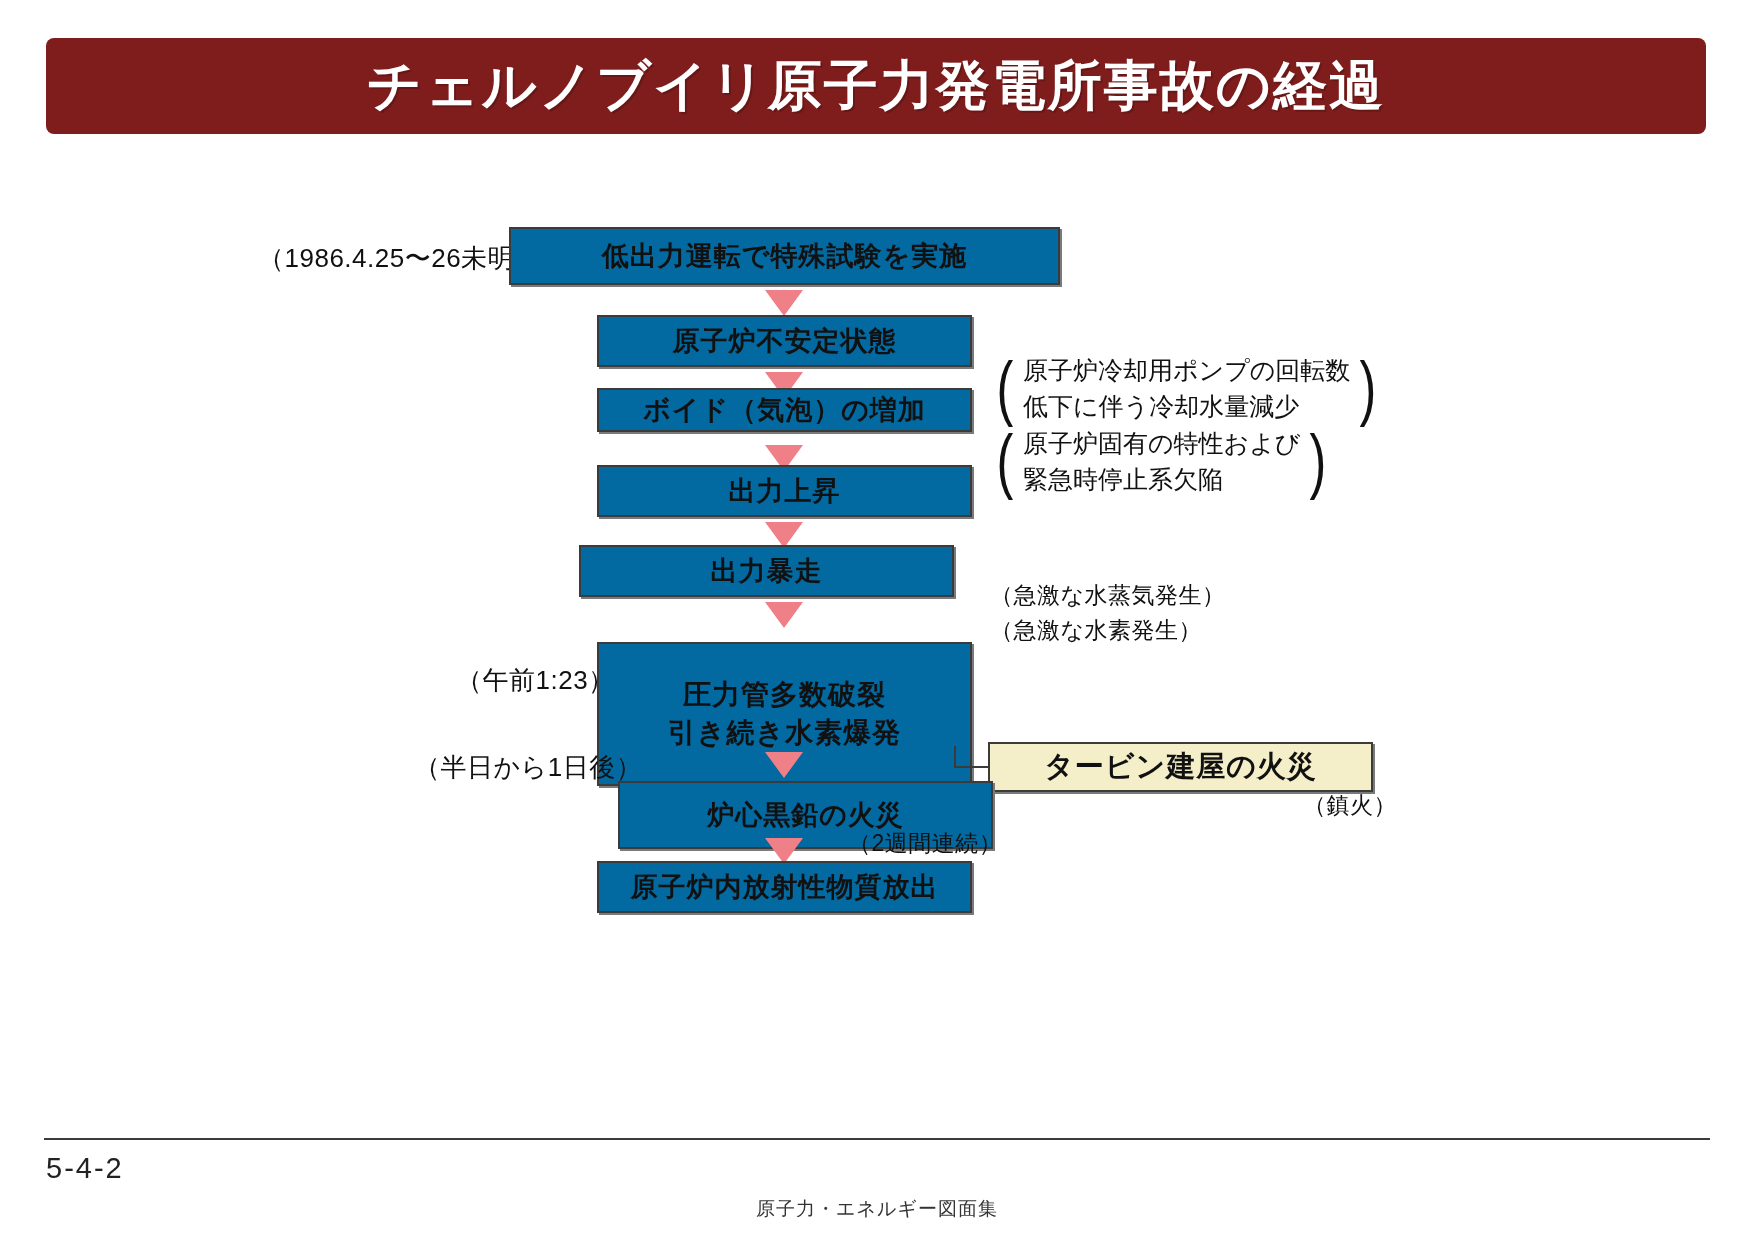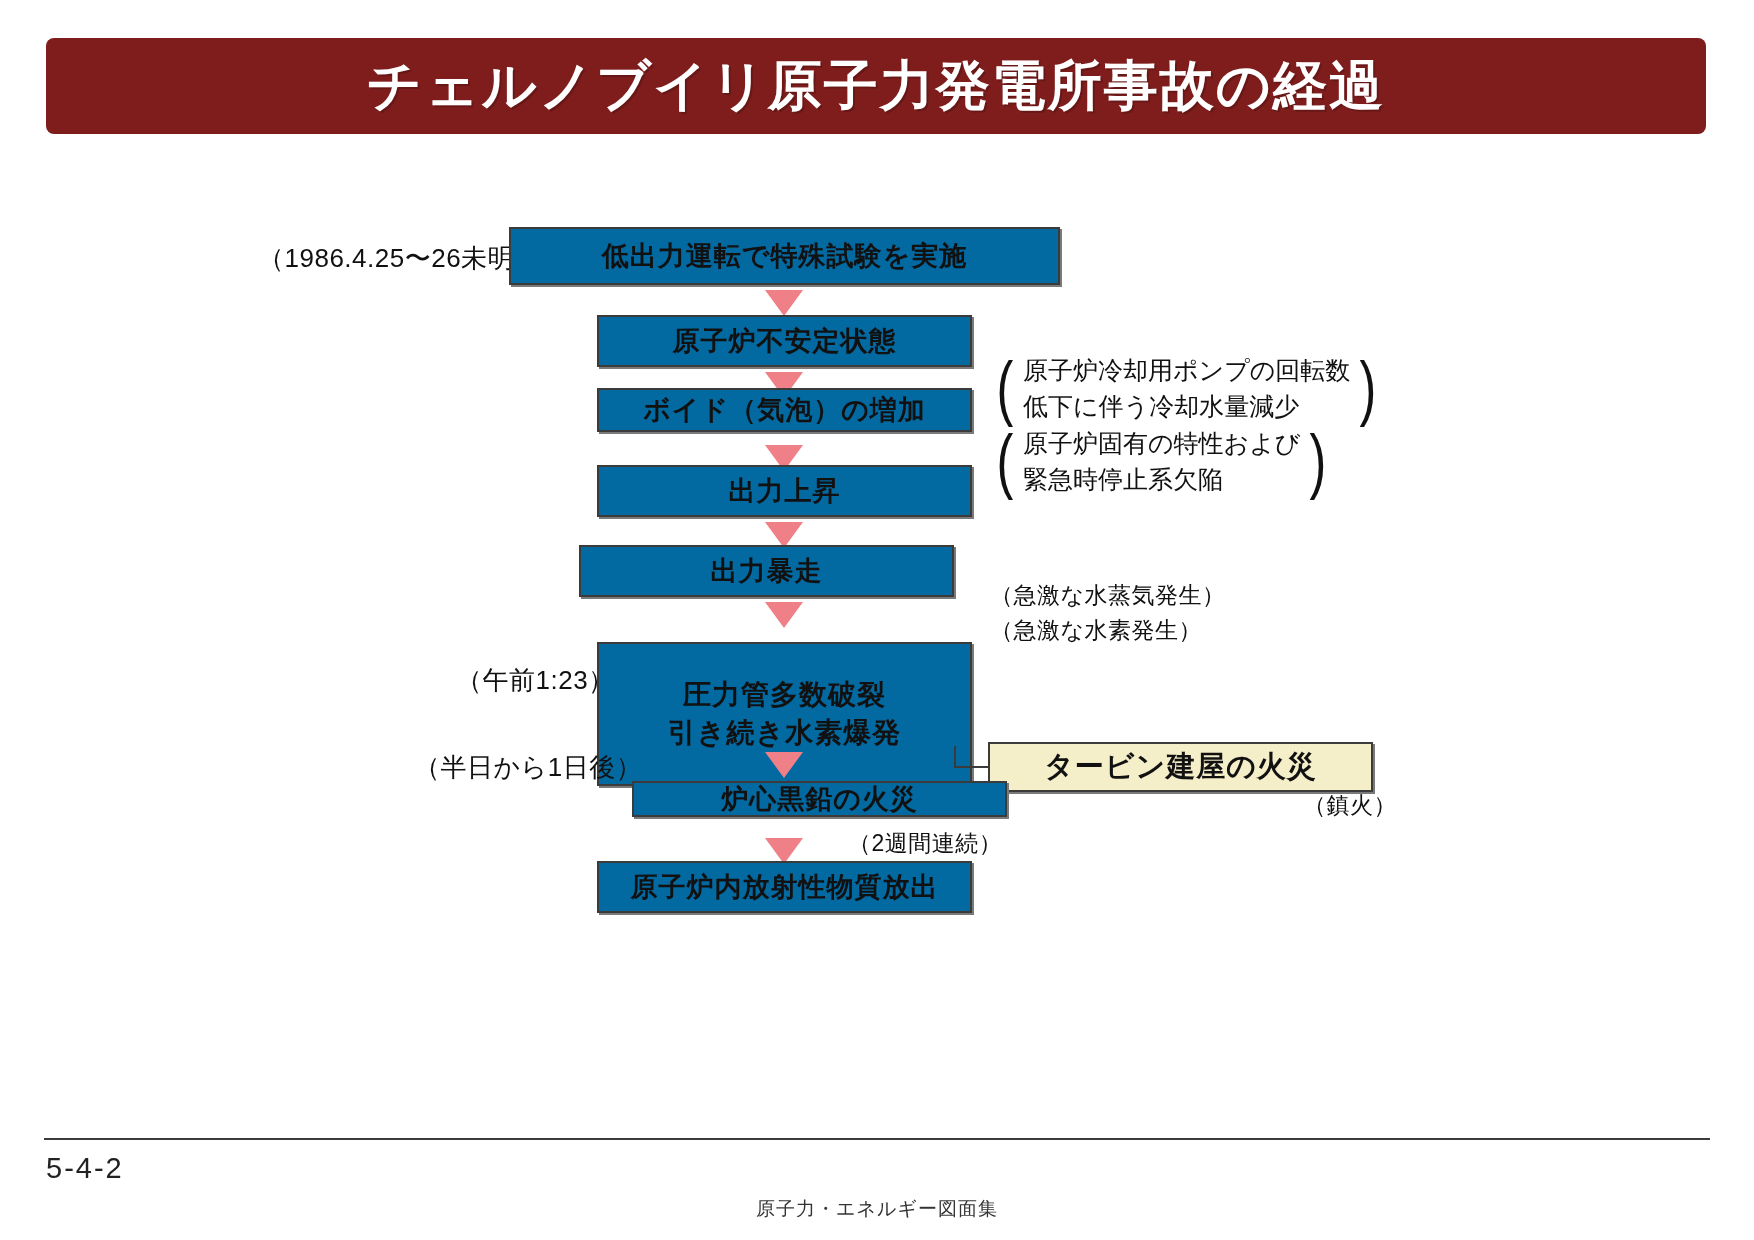--- a/index.html
+++ b/index.html
@@ -189,21 +189,21 @@
   <div class="arrow-down" style="left:765px; top:752px;"></div>
 
   <div class="elbow" style="left:954px; top:746px; width:2px; height:22px; border-width:0 0 0 2px;"></div>
   <div class="elbow" style="left:954px; top:766px; width:36px; height:2px; border-width:2px 0 0 0;"></div>
 
   <div class="ybox" style="left:988px; top:742px; width:385px; height:50px;">タービン建屋の火災</div>
   <div class="side-label small" style="left:1303px; top:790px;">（鎮火）</div>
 
   <div class="side-label" style="left:414px; top:750px;">（半日から1日後）</div>
 
-  <div class="fbox" style="left:632px; top:781px; width:375px; height:36px;">炉心黒鉛の火災</div>
+  <div class="fbox" style="left:618px; top:781px; width:375px; height:68px;">炉心黒鉛の火災</div>
   <div class="arrow-down" style="left:765px; top:838px;"></div>
 
   <div class="side-label small" style="left:848px; top:828px;">（2週間連続）</div>
 
   <div class="fbox" style="left:597px; top:861px; width:375px; height:52px;">原子炉内放射性物質放出</div>
 
   <div class="hr-rule"></div>
   <div class="page-num">5-4-2</div>
   <div class="footer-credit">原子力・エネルギー図面集</div>
 

